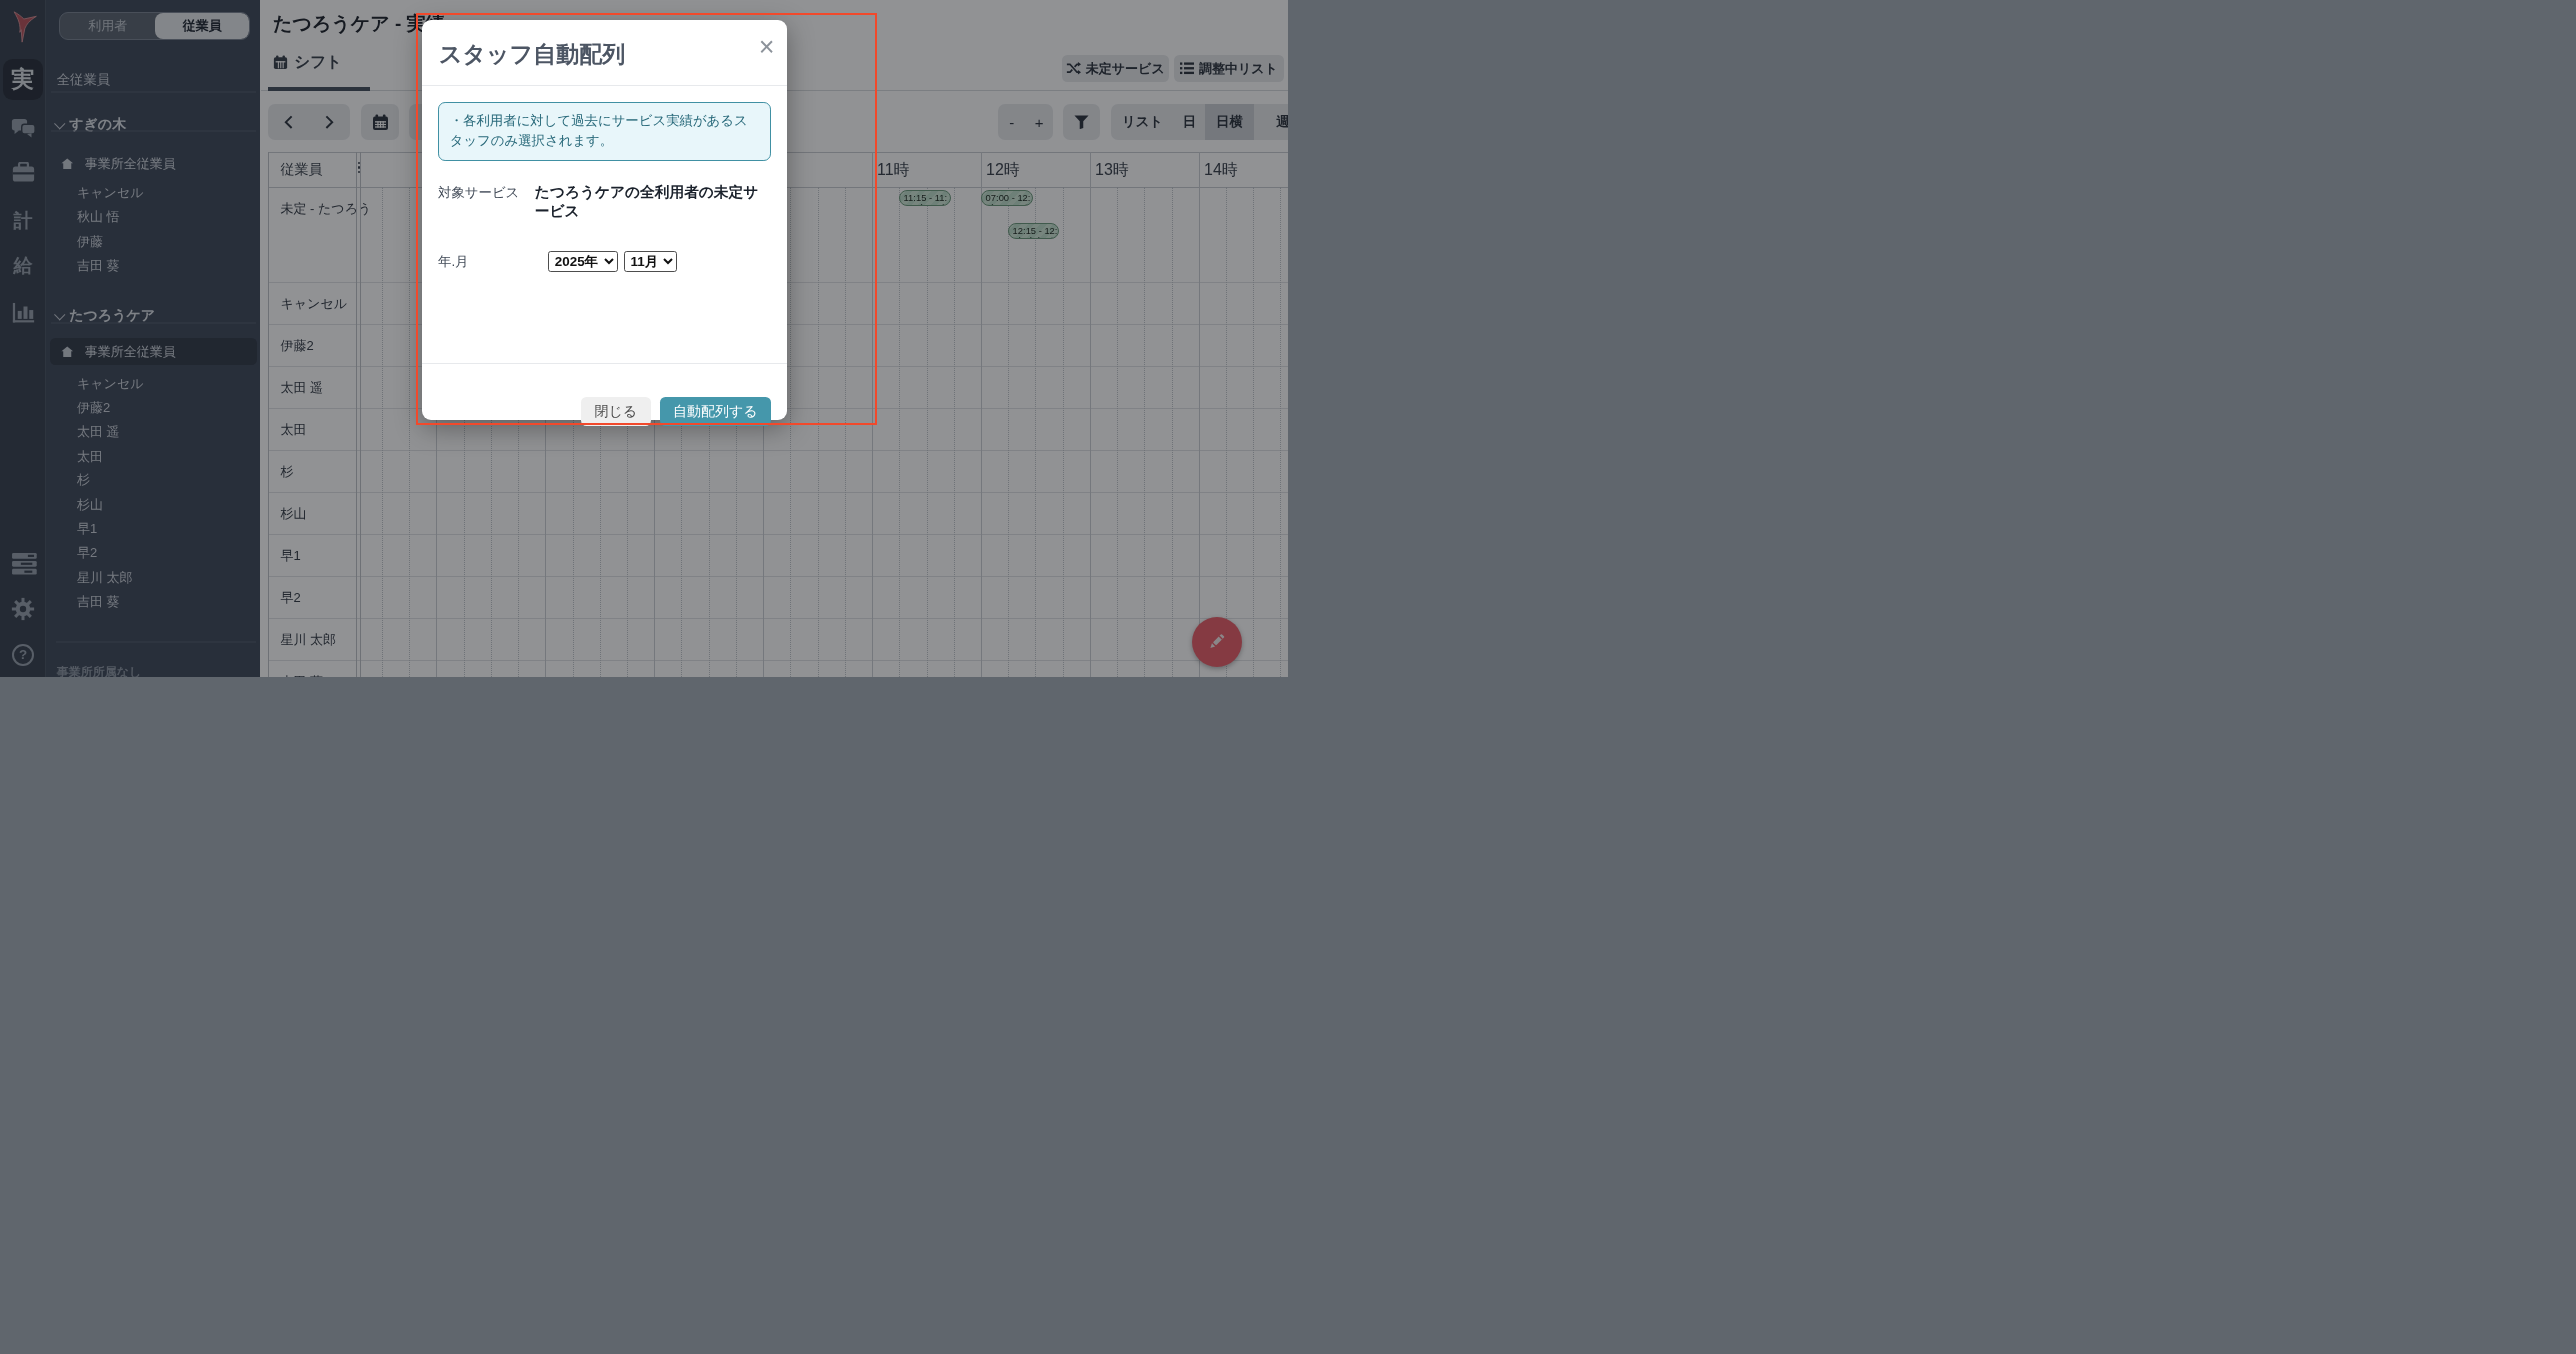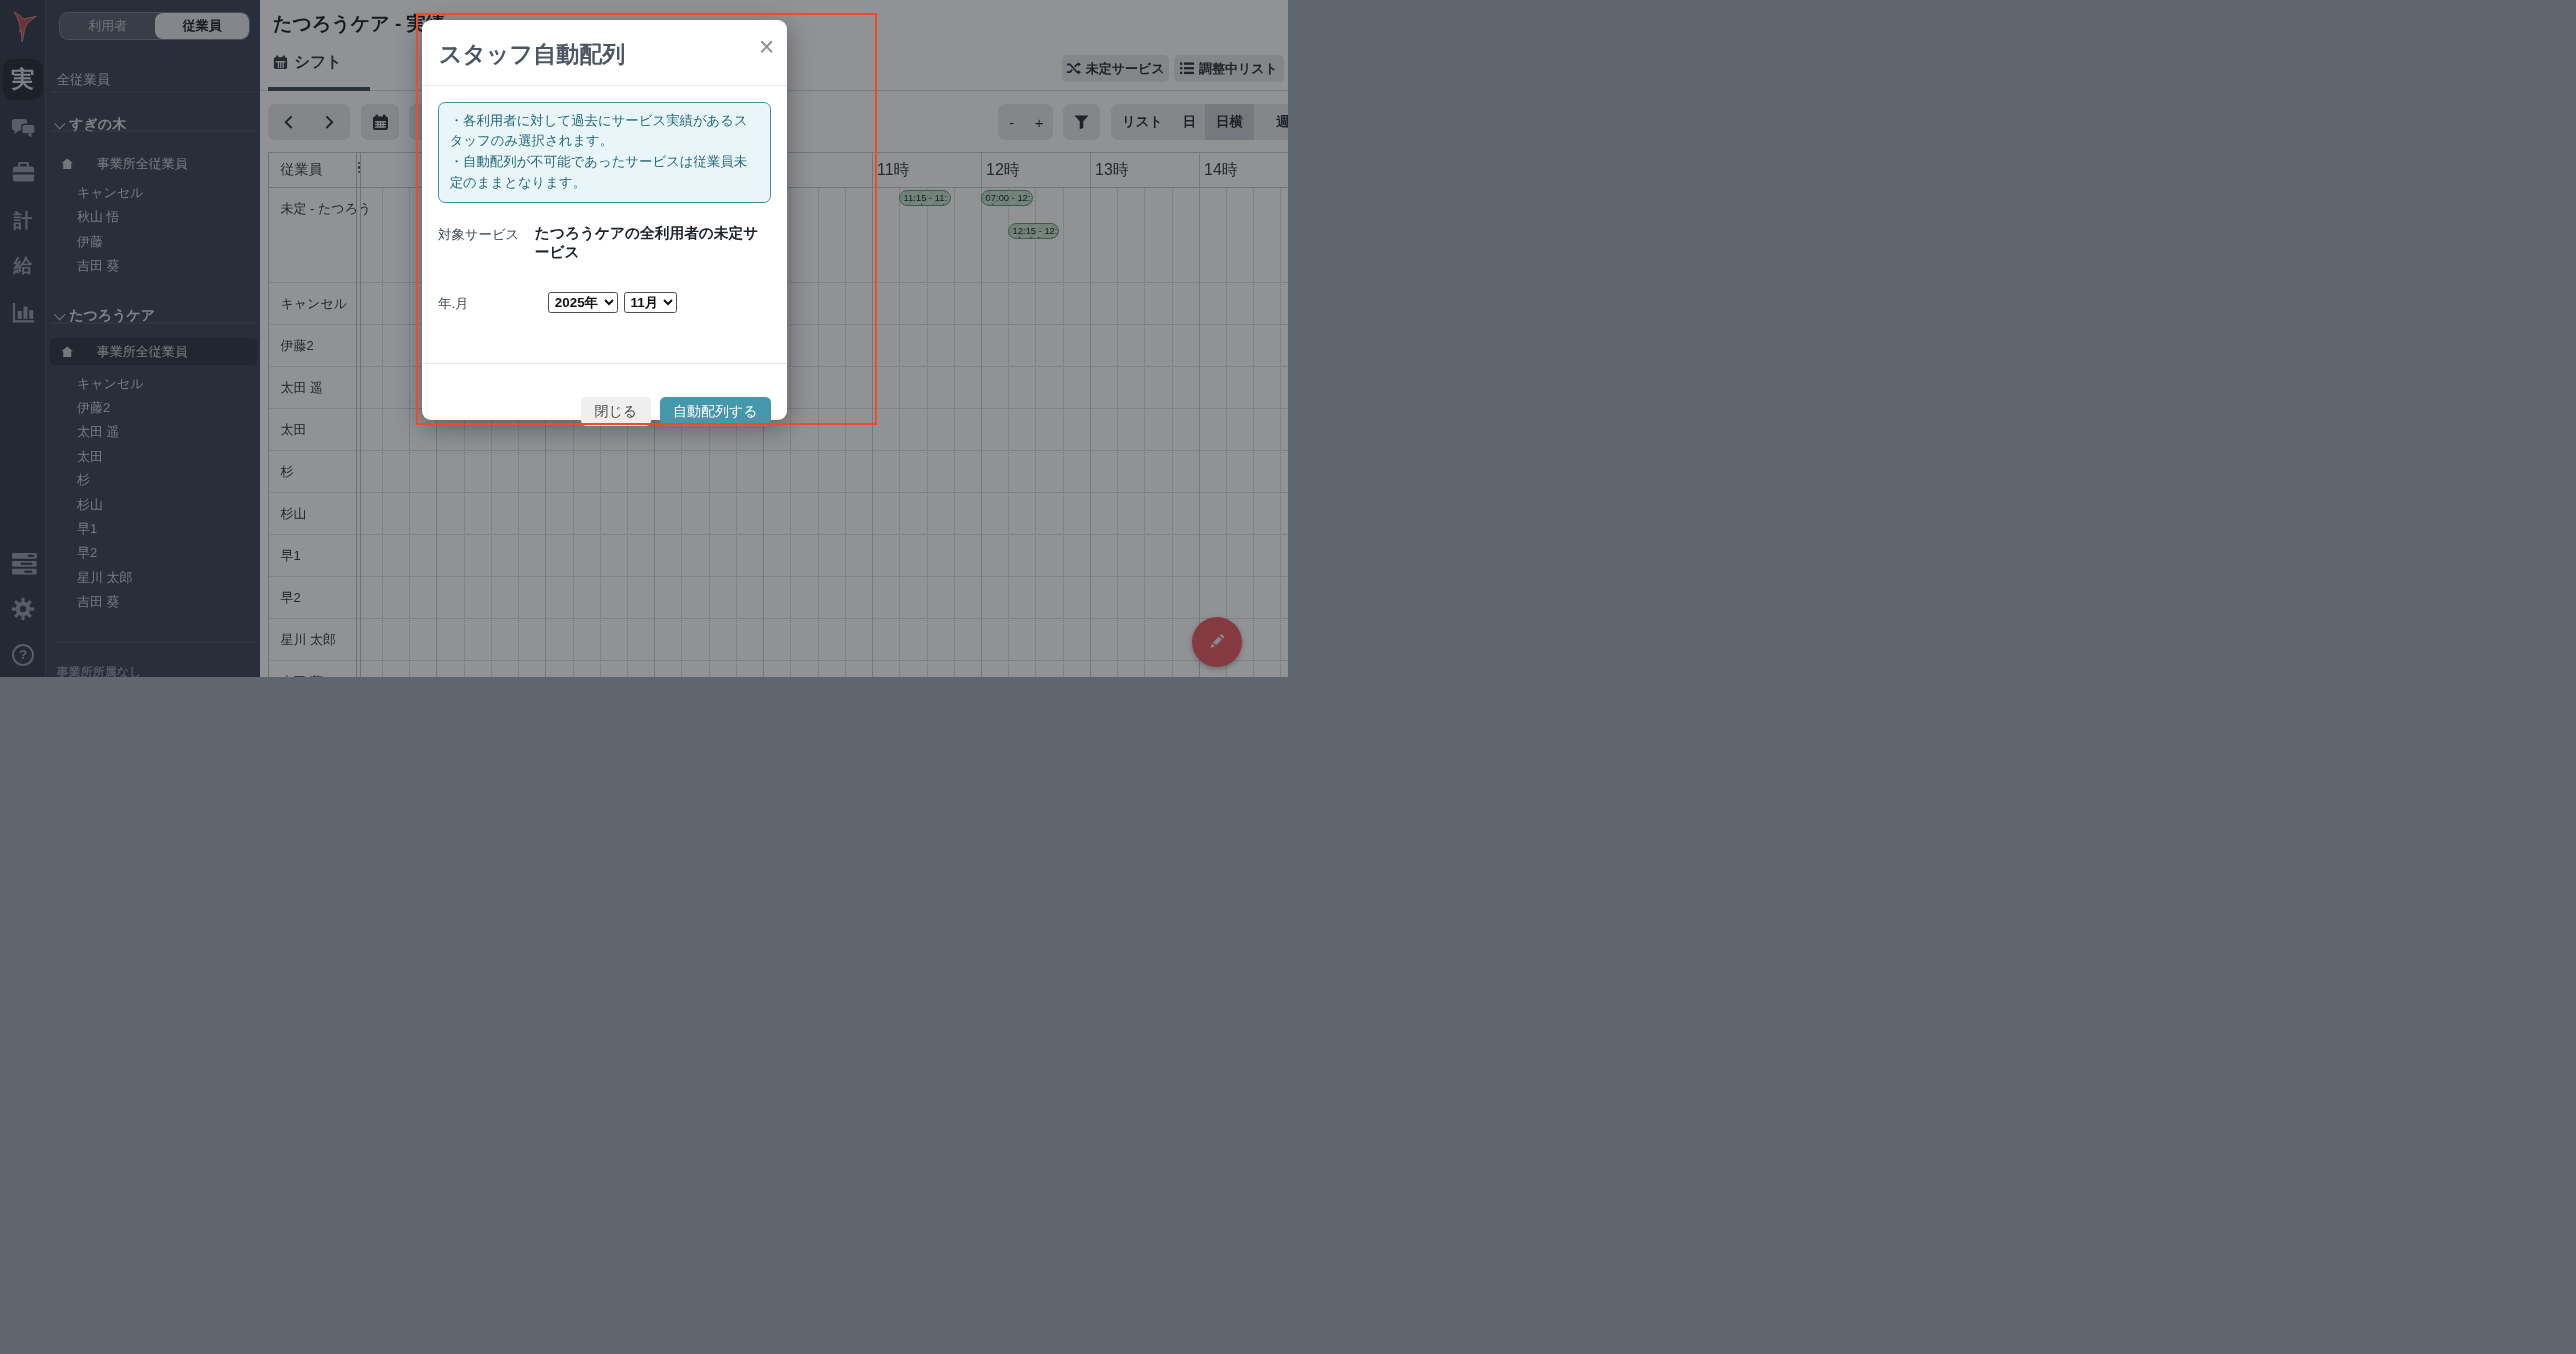--- a/index.html
+++ b/index.html
@@ -15,21 +15,21 @@
   .jitsu-tile span { font-size:23px; font-weight:bold; color:#d9dee4; }
   .help-circle { width:22px; height:22px; border:2.2px solid #97a1ae; border-radius:50%; display:flex; align-items:center; justify-content:center; font-size:13.4px; font-weight:bold; color:#97a1ae; }
 
   
   .panel { position:absolute; left:46px; top:0; width:214px; height:677px; background:#414b5c; z-index:1; color:#d4dae1; }
   .toggle { position:absolute; left:13.4px; top:11.6px; width:191px; height:28.6px; background:#5d6673; border:0.9px solid #7c8694; border-radius:9px; display:flex; overflow:hidden; }
   .toggle-seg { flex:1; display:flex; align-items:center; justify-content:center; font-size:13px; color:#c3c9d1; }
   .toggle-seg.active { background:#e6e9ed; color:#222a36; border-radius:8px; font-weight:bold; }
   .side-item { position:absolute; left:0; width:214px; font-size:13px; color:#ccd2da; padding-left:31px; }
   .side-head { position:absolute; left:10.7px; font-size:14px; font-weight:bold; color:#dde2e8; display:flex; align-items:center; gap:4.5px; }
-  .side-office { position:absolute; left:3.6px; width:207px; font-size:13px; color:#d4dae1; display:flex; align-items:center; gap:23px; padding:4.5px 0 4.5px 11.6px; border-radius:5.4px; }
+  .side-office { position:absolute; left:3.6px; width:207px; font-size:13px; color:#d4dae1; display:flex; align-items:center; gap:11px; padding:4.5px 0 4.5px 11.6px; border-radius:5.4px; }
   .side-office.selected { background:#333c4a; }
   .divider { position:absolute; left:4.5px; width:205px; height:0; border-top:0.9px solid #58627180; border-bottom:0.9px solid #58627180;}
   .chev { display:inline-block; width:8px; height:8px; border-left:1.8px solid #c6ccd4; border-bottom:1.8px solid #c6ccd4; transform:rotate(-45deg) translateY(-1.8px); }
   .muted { color:#8e98a4; font-size:12px; font-weight:bold; }
 
   
   .main-title { position:absolute; left:273px; top:10.7px; font-size:19px; font-weight:bold; color:#20262f; z-index:1; }
   .tab { position:absolute; left:273px; top:52px; display:flex; align-items:center; gap:6.2px; font-size:15.6px; font-weight:bold; color:#3a424e; z-index:1; }
   .tab-underline { position:absolute; left:268px; top:87px; width:102px; height:3.6px; background:#46505f; z-index:2; }
   .header-line { position:absolute; left:261px; top:90px; width:1027px; height:0.9px; background:#d7dade; z-index:1; }
@@ -416,21 +416,20 @@
   <div class="overlay"></div>
 
   <div class="modal">
     <div class="modal-header">
       <div class="modal-title">スタッフ自動配列</div>
       <div class="modal-close">×</div>
     </div>
     <div class="modal-body">
       <div class="note-box">
         <div>・各利用者に対して過去にサービス実績があるスタッフのみ選択されます。</div>
-        <div>・自動配列が不可能であったサービスは従業員未定のままとなります。</div>
       </div>
       <div class="field-row">
         <div class="field-label">対象サービス</div>
         <div class="field-value">たつろうケアの全利用者の未定サービス</div>
       </div>
       <div class="field-row ym">
         <div class="field-label">年.月</div>
         <select class="ym-select">
           <option>2025年</option>
         </select>

